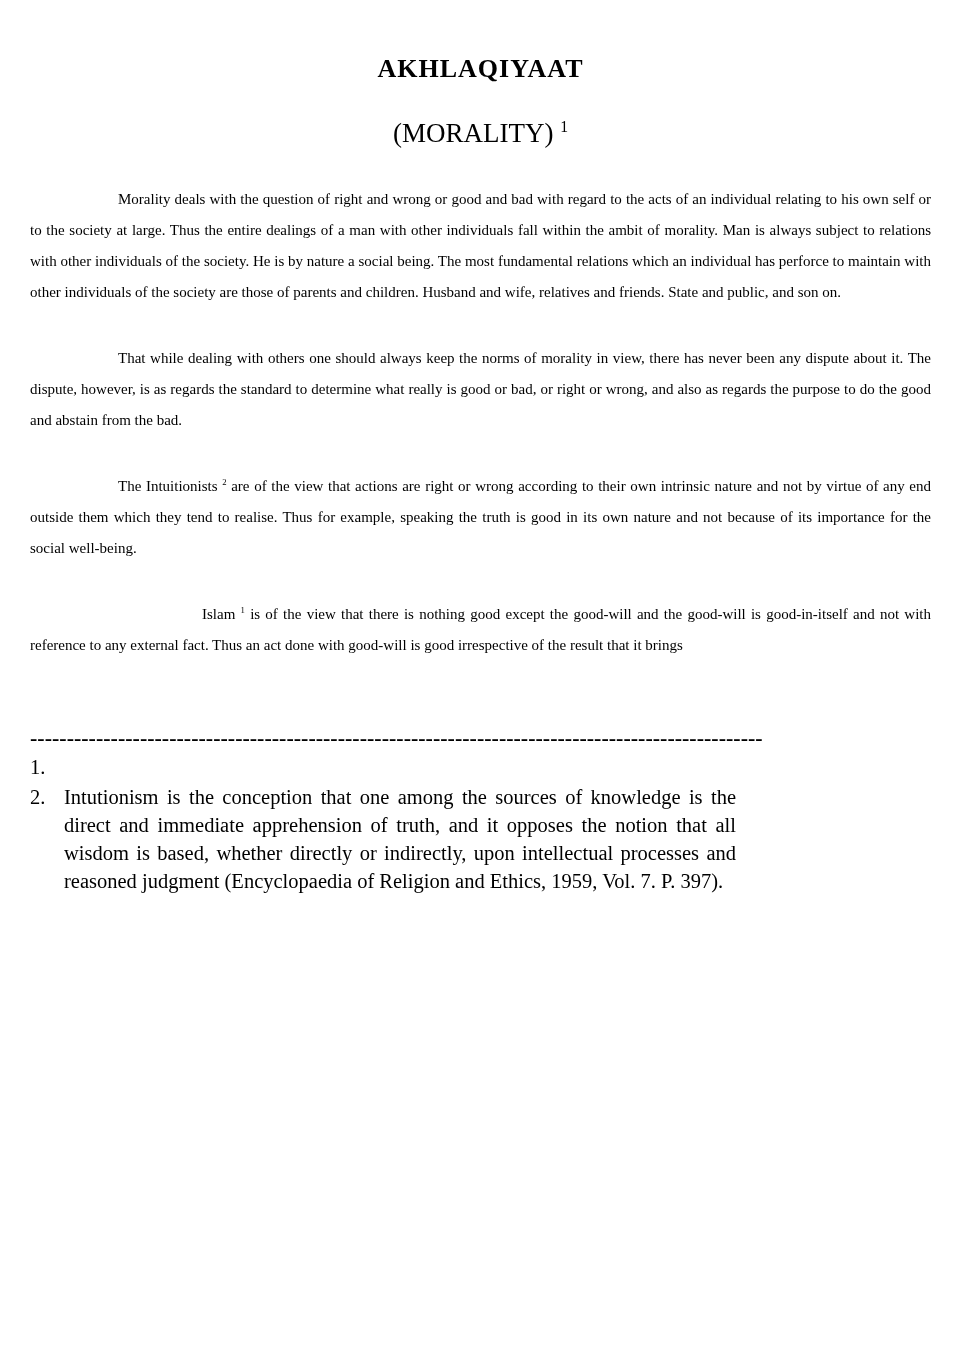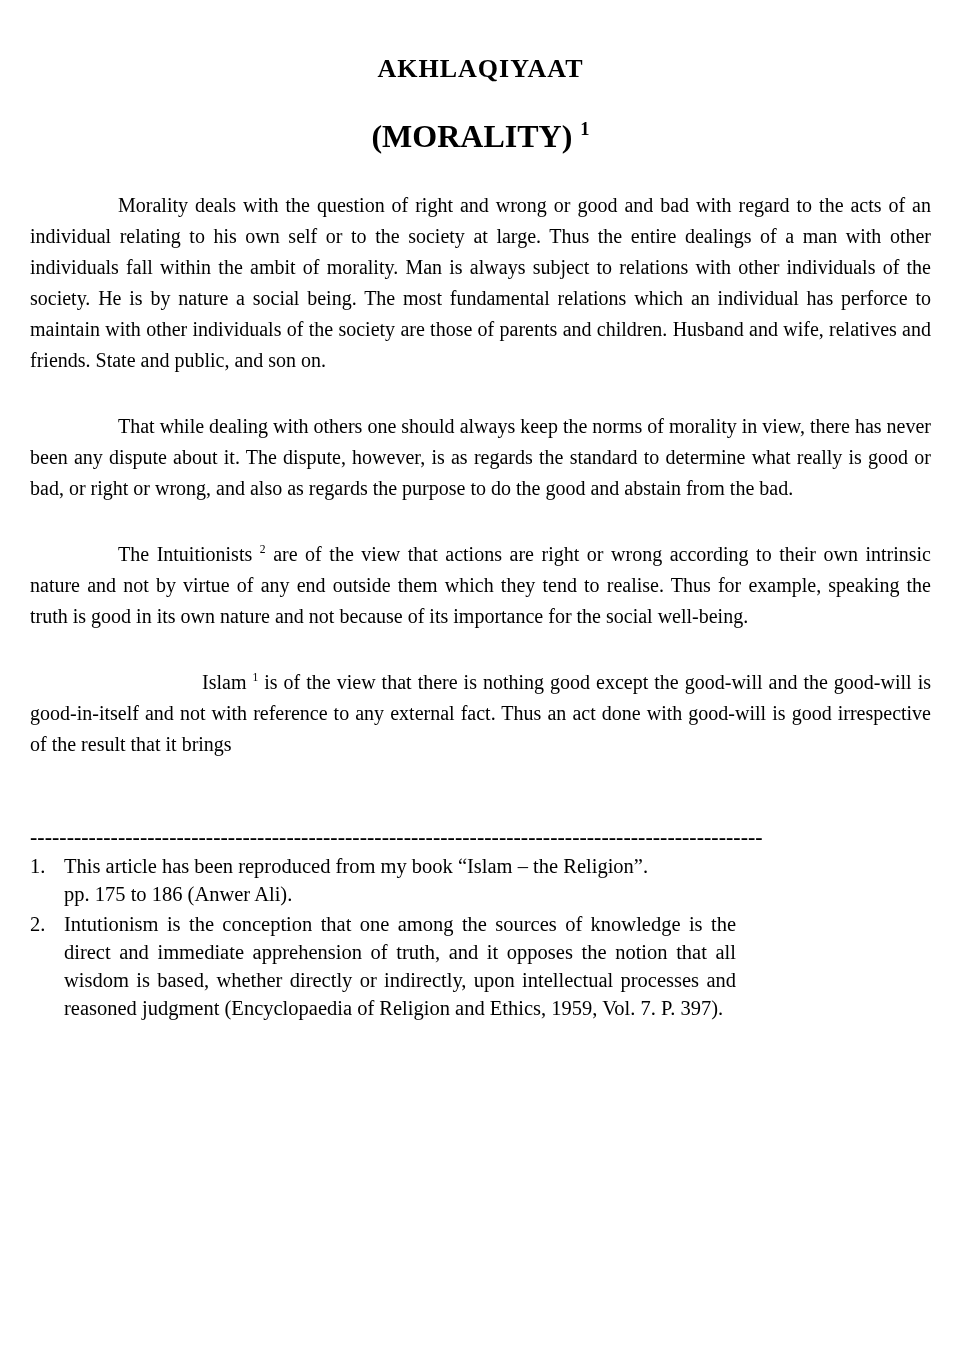--- a/index.html
+++ b/index.html
@@ -18,36 +18,36 @@
   }
   .doc-title {
     text-align: center;
     font-weight: bold;
     font-size: 26px;
     letter-spacing: 1px;
     margin: 8px 0 0 0;
   }
   .doc-subtitle {
     text-align: center;
-    font-weight: bold;
-    font-size: 32px;
+    font-weight: normal;
+    font-size: 27px;
     margin: 34px 0 0 0;
   }
   sup.note-ref {
     font-size: 0.58em;
     vertical-align: super;
     line-height: 0;
   }
   .section-heading {
     font-weight: bold;
     font-size: 24px;
     margin: 40px 0 0 0;
   }
   .para {
-    font-size: 20px;
+    font-size: 15px;
     line-height: 31px;
     text-align: justify;
     text-indent: 88px;
     margin: 35px 0 0 0;
   }
   .para.indent-lg {
     text-indent: 172px;
   }
   .separator {
     margin-top: 64px;
@@ -96,22 +96,20 @@
   <p class="para"><span>The Intuitionists </span><sup class="note-ref">2</sup><span> are of the view that actions are right or wrong according to their own intrinsic nature and not by virtue of any end outside  them which they tend to realise. Thus for example, speaking the truth is good in its own nature and not because of its importance for the social well-being.</span></p>
 
   <p class="para indent-lg"><span>Islam </span><sup class="note-ref">1</sup><span> is of the view that there is nothing good except the good-will and the good-will is good-in-itself and not with reference to any external fact. Thus an act done with good-will is good irrespective of the result that it brings</span></p>
 
   <div class="separator">----------------------------------------------------------------------------------------------------</div>
 
   <div class="footnotes">
 
     <div class="footnote">
       <div class="footnote-number">1.</div>
-      <div class="footnote-text">This article has  been reproduced from my book “Islam – the Religion”.
-pp. 175 to 186 (Anwer Ali).</div>
     </div>
 
     <div class="footnote">
       <div class="footnote-number">2.</div>
       <div class="footnote-text">Intutionism is the conception that one among the sources of knowledge is the direct and immediate  apprehension of truth, and it opposes the notion that all wisdom is based, whether directly or indirectly, upon intellectual processes and reasoned judgment (Encyclopaedia of Religion and Ethics, 1959, Vol. 7. P. 397).</div>
     </div>
 
   </div>
 
 </div>

